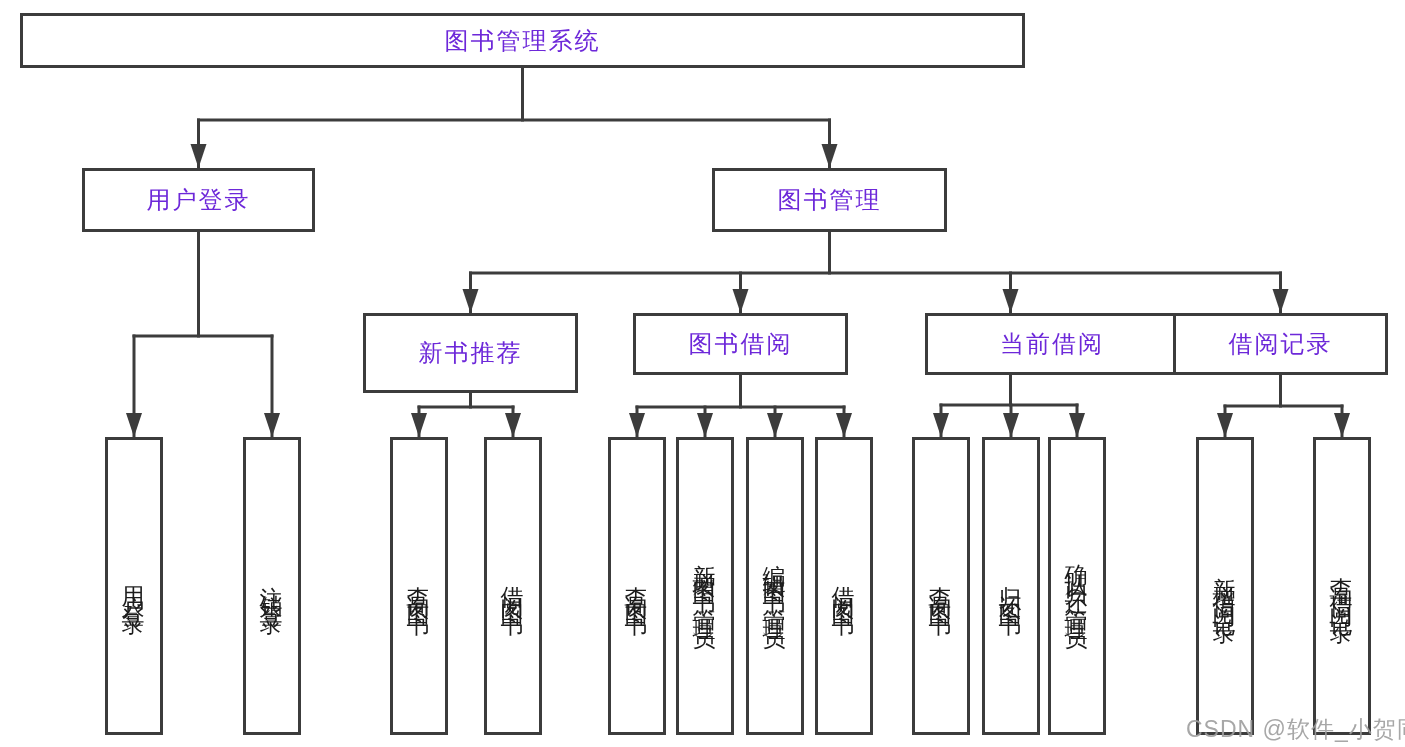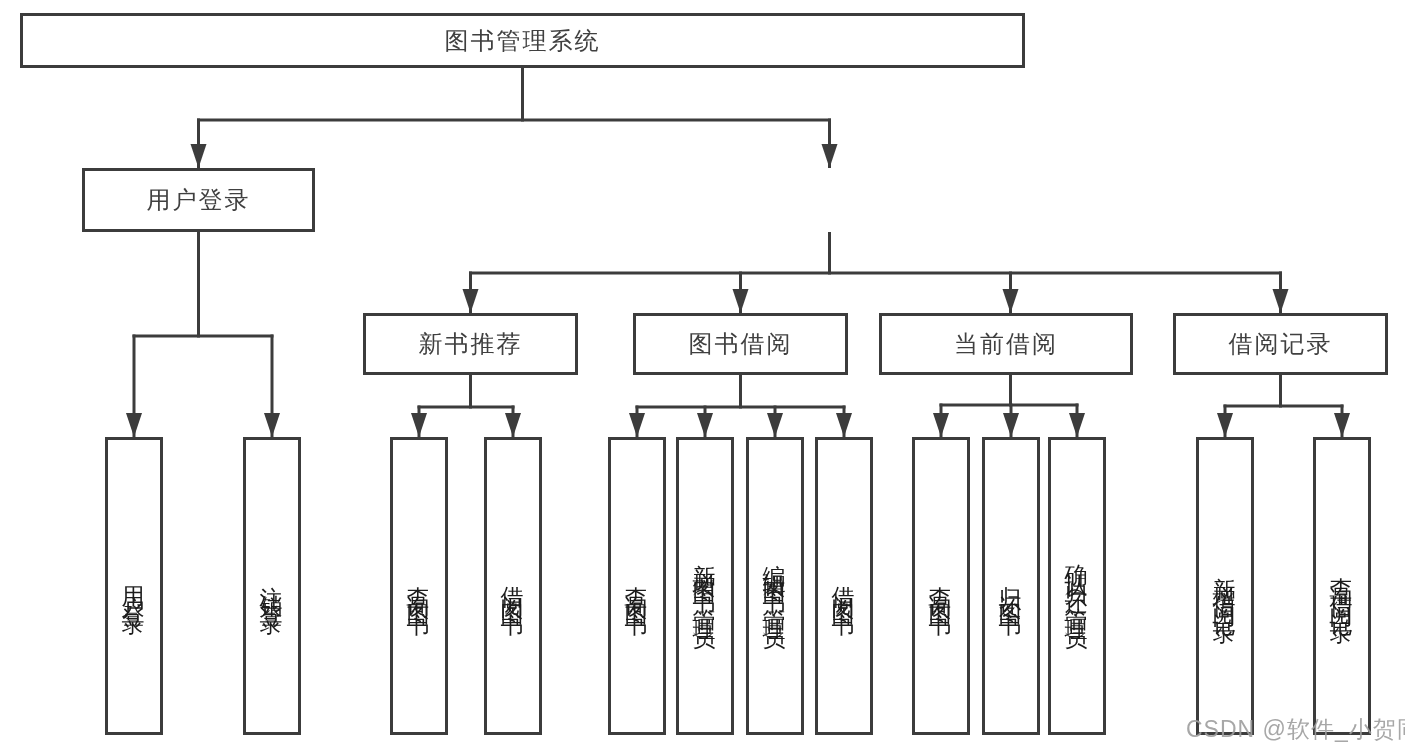--- a/index.html
+++ b/index.html
@@ -30,21 +30,21 @@
     background: #ffffff;
     display: flex;
     align-items: center;
     justify-content: center;
     z-index: 1;
   }
   .box.header span {
     font-size: 24px;
     letter-spacing: 2px;
     white-space: nowrap;
-    color: #404040;
+    color: #6d28d9;
   }
   .box.leaf {
     width: 58px;
     height: 298px;
     top: 437px;
   }
   .box.leaf span {
     writing-mode: vertical-rl;
     text-orientation: mixed;
     font-size: 23px;
@@ -124,28 +124,31 @@
     </g>
   </svg>
 
   <div class="box header" style="left:20px; top:13px; width:1005px; height:55px;">
     <span>图书管理系统</span>
   </div>
 
   <div class="box header" style="left:82px; top:168px; width:233px; height:64px;">
     <span>用户登录</span>
   </div>
+  <div class="box header" style="left:712px; top:168px; width:235px; height:64px;">
+    <span>图书管理</span>
+  </div>
 
-  <div class="box header" style="left:363px; top:313px; width:215px; height:62px;">
+  <div class="box header" style="left:363px; top:313px; width:215px; height:80px;">
     <span>新书推荐</span>
   </div>
   <div class="box header" style="left:633px; top:313px; width:215px; height:62px;justify-content:center;">
     <span>图书借阅</span>
   </div>
-  <div class="box header" style="left:879px; top:313px; width:254px; height:62px;">
+  <div class="box header" style="left:925px; top:313px; width:254px; height:62px;">
     <span>当前借阅</span>
   </div>
   <div class="box header" style="left:1173px; top:313px; width:215px; height:62px;">
     <span>借阅记录</span>
   </div>
 
   <div class="box leaf" style="left:105px;">
     <span>用户登录</span>
   </div>
   <div class="box leaf" style="left:243px;">

